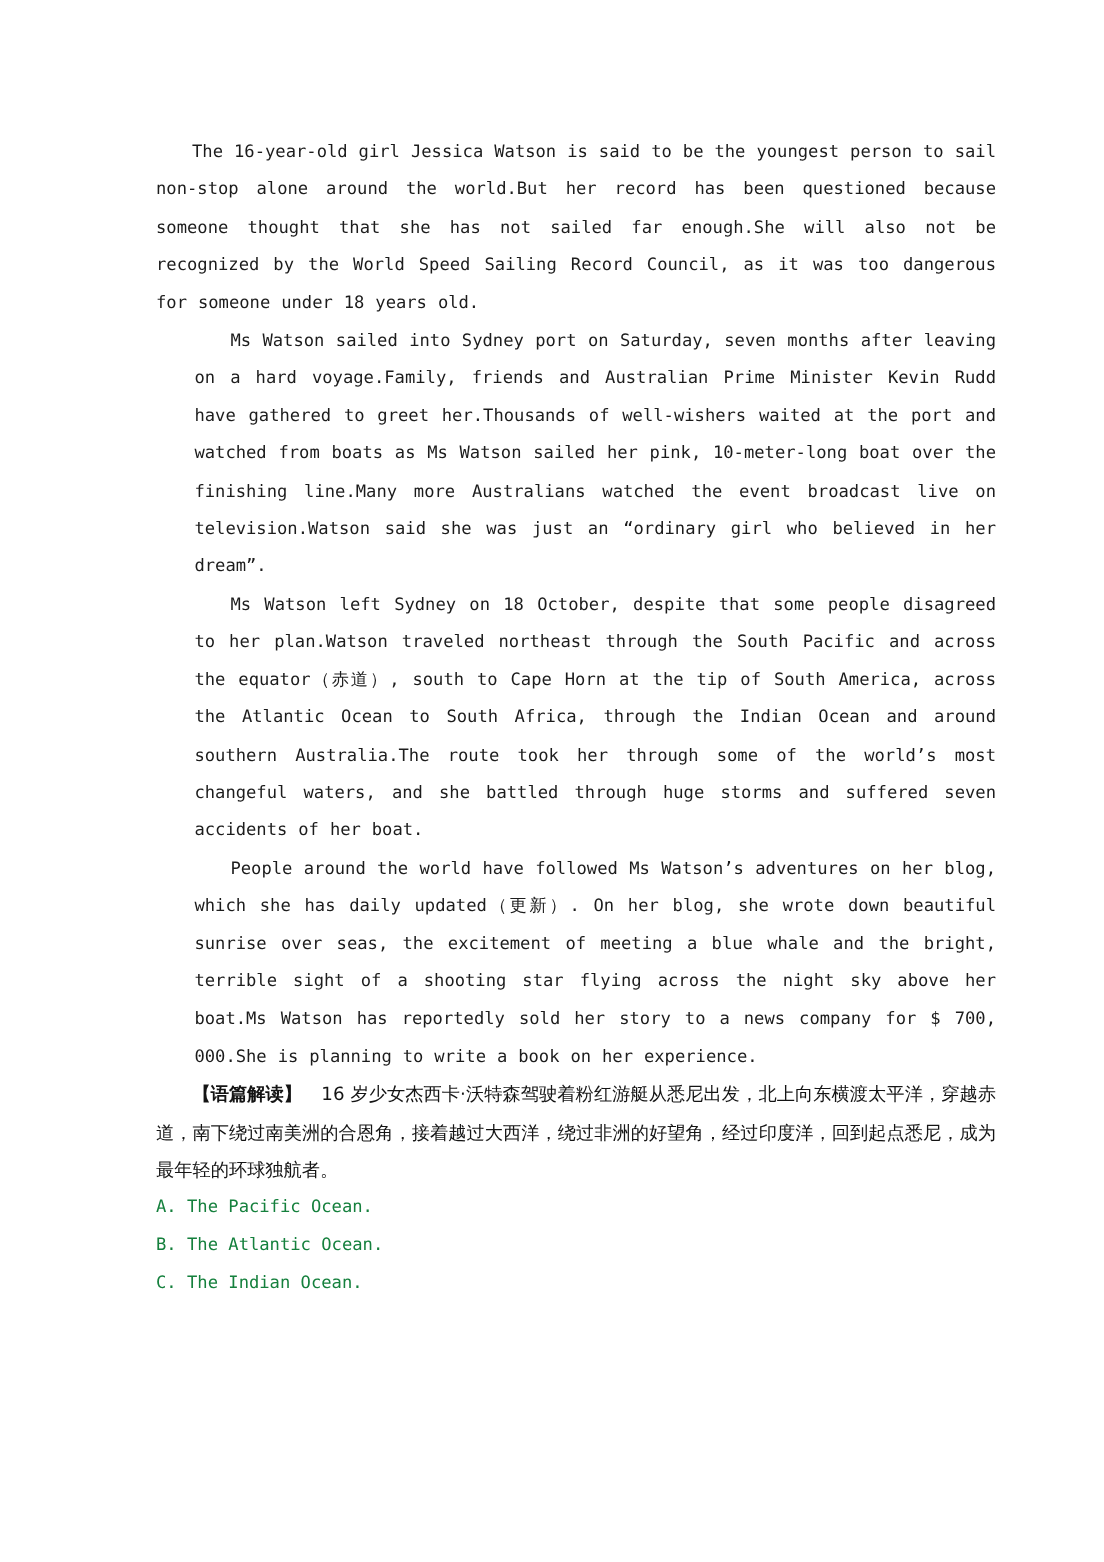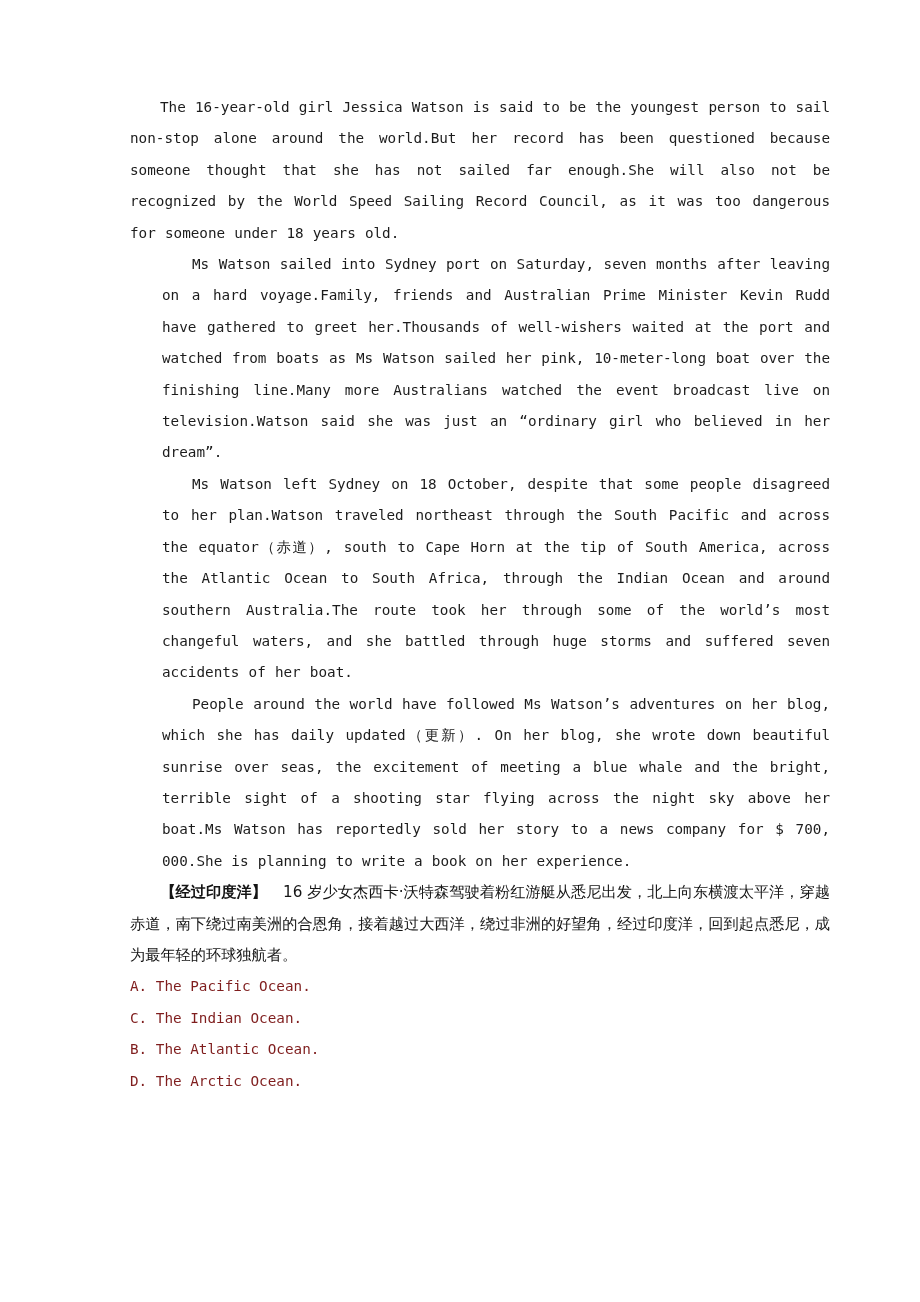--- a/index.html
+++ b/index.html
@@ -12,21 +12,21 @@
     height: 1302px;
     position: relative;
     overflow: hidden;
     font-family: "Liberation Serif", "DejaVu Serif", serif;
     color: #1a1a1a;
   }
 
   .page {
     position: absolute;
     left: 130px;
-    top: 92px;
+    top: 112px;
     width: 700px;
   }
 
   
   .en-para {
     font-family: "DejaVu Sans Mono", "Liberation Mono", monospace;
     font-size: 14.3px;
     line-height: 31.4px;
     text-align: justify;
     text-align-last: left;
@@ -67,21 +67,21 @@
     text-align-last: left;
   }
   .q-num {
     font-weight: bold;
   }
   .q-stem { text-indent: 2.1em; }
   .opt-line {
     font-family: "DejaVu Sans Mono", "Liberation Mono", monospace;
     font-size: 14.3px;
     line-height: 31.4px;
-    color: #7f1d1d;
+    color: #15803d;
     margin: 0;
     padding-left: 0px;
   }
 
   
   .ans-line {
     line-height: 31.4px;
     margin: 0;
     font-size: 15.2px;
     color: #141414;
@@ -107,25 +107,24 @@
 
 <div class="page">
 
   <div>
     <p class="en-para indent">The 16-year-old girl Jessica Watson is said to be the youngest person to sail non-stop alone around the world.But her record has been questioned because someone thought that she has not sailed far enough.She will also not be recognized by the World Speed Sailing Record Council, as it was too dangerous for someone under 18 years old.</p>
     <p class="en-para indent">Ms Watson sailed into Sydney port on Saturday, seven months after leaving on a hard voyage.Family, friends and Australian Prime Minister Kevin Rudd have gathered to greet her.Thousands of well-wishers  waited at the port and watched from boats as Ms Watson sailed her pink, 10-meter-long boat over the finishing line.Many more Australians watched the event broadcast live on television.Watson said she was just an “ordinary girl who believed in her dream”.</p>
     <p class="en-para indent">Ms Watson left Sydney on 18 October, despite that  some  people  disagreed  to her  plan.Watson traveled northeast  through  the  South  Pacific  and across the equator（赤道）, south to Cape Horn at the tip of South America, across the Atlantic Ocean to South Africa, through the Indian Ocean and around southern Australia.The route took her through some of the world’s most changeful waters, and she battled through huge storms and suffered seven accidents of her boat.</p>
     <p class="en-para indent">People  around  the  world  have  followed  Ms Watson’s adventures on her blog, which she has daily updated（更新）. On her blog, she wrote down beautiful sunrise over seas, the excitement of meeting a blue whale and the bright, terrible sight of a shooting star flying across the night sky above her boat.Ms Watson has reportedly sold her story to a news company for $ 700, 000.She is planning to write a book on her experience.</p>
   </div>
 
-  <p class="cn-para"><span class="cn-tag">【经过印度洋】</span><span class="cn-gap"></span><span>16 岁少女杰西卡·沃特森驾驶着粉红游艇从悉尼出发，北上向东横渡太平洋，穿越赤道，南下绕过南美洲的合恩角，接着越过大西洋，绕过非洲的好望角，经过印度洋，回到起点悉尼，成为最年轻的环球独航者。</span></p>
+  <p class="cn-para"><span class="cn-tag">【语篇解读】</span><span class="cn-gap"></span><span>16 岁少女杰西卡·沃特森驾驶着粉红游艇从悉尼出发，北上向东横渡太平洋，穿越赤道，南下绕过南美洲的合恩角，接着越过大西洋，绕过非洲的好望角，经过印度洋，回到起点悉尼，成为最年轻的环球独航者。</span></p>
 
   <div>
 
     <p class="opt-line">A. The Pacific Ocean.</p>
+    <p class="opt-line">B. The Atlantic Ocean.</p>
     <p class="opt-line">C. The Indian Ocean.</p>
-    <p class="opt-line">B. The Atlantic Ocean.</p>
-    <p class="opt-line">D. The Arctic Ocean.</p>
 
   </div>
 
 
 </div>
 
 </body></html>

